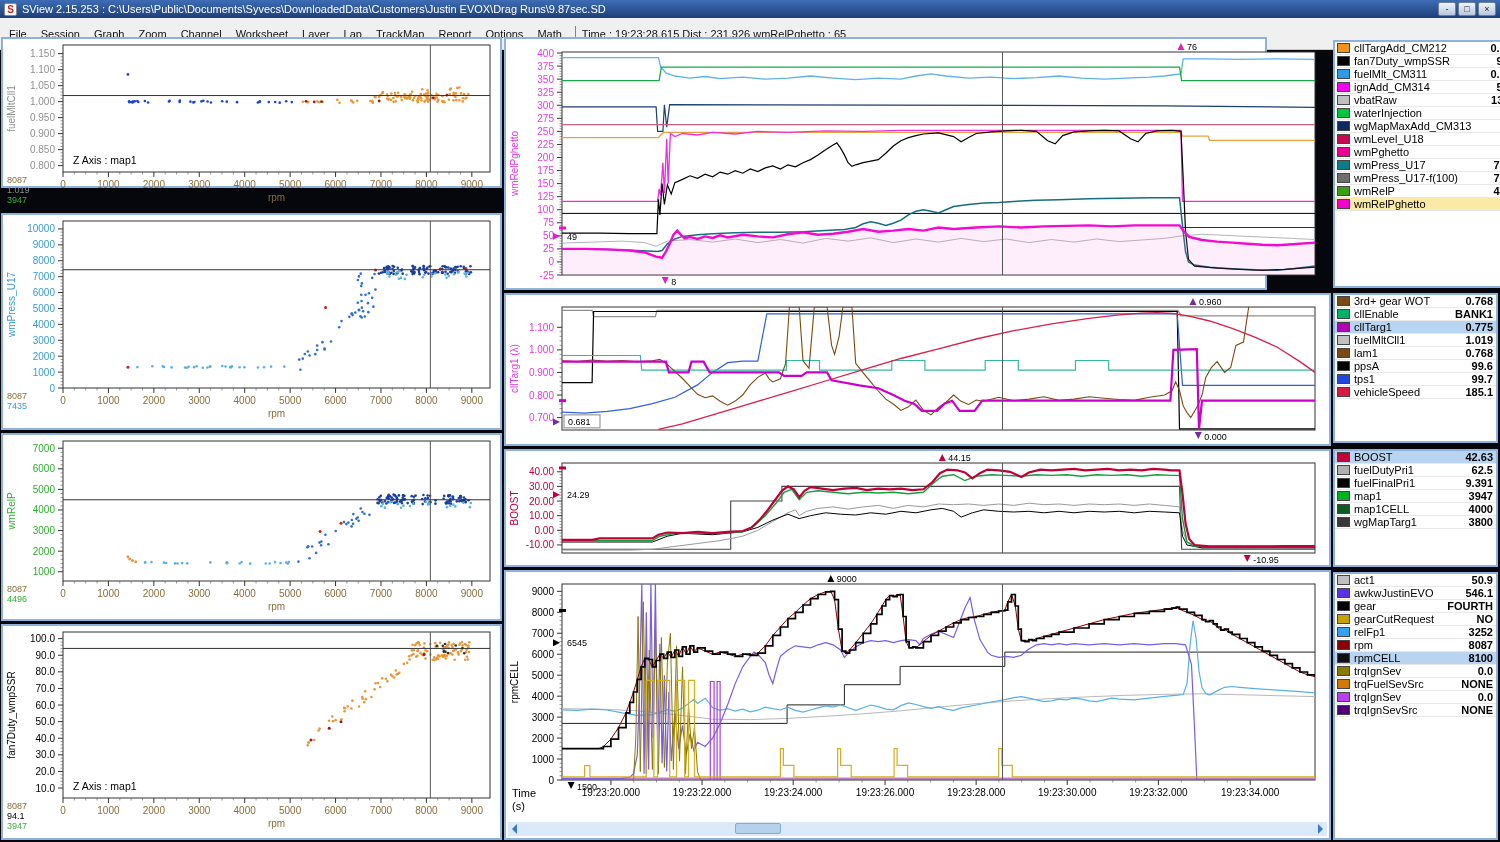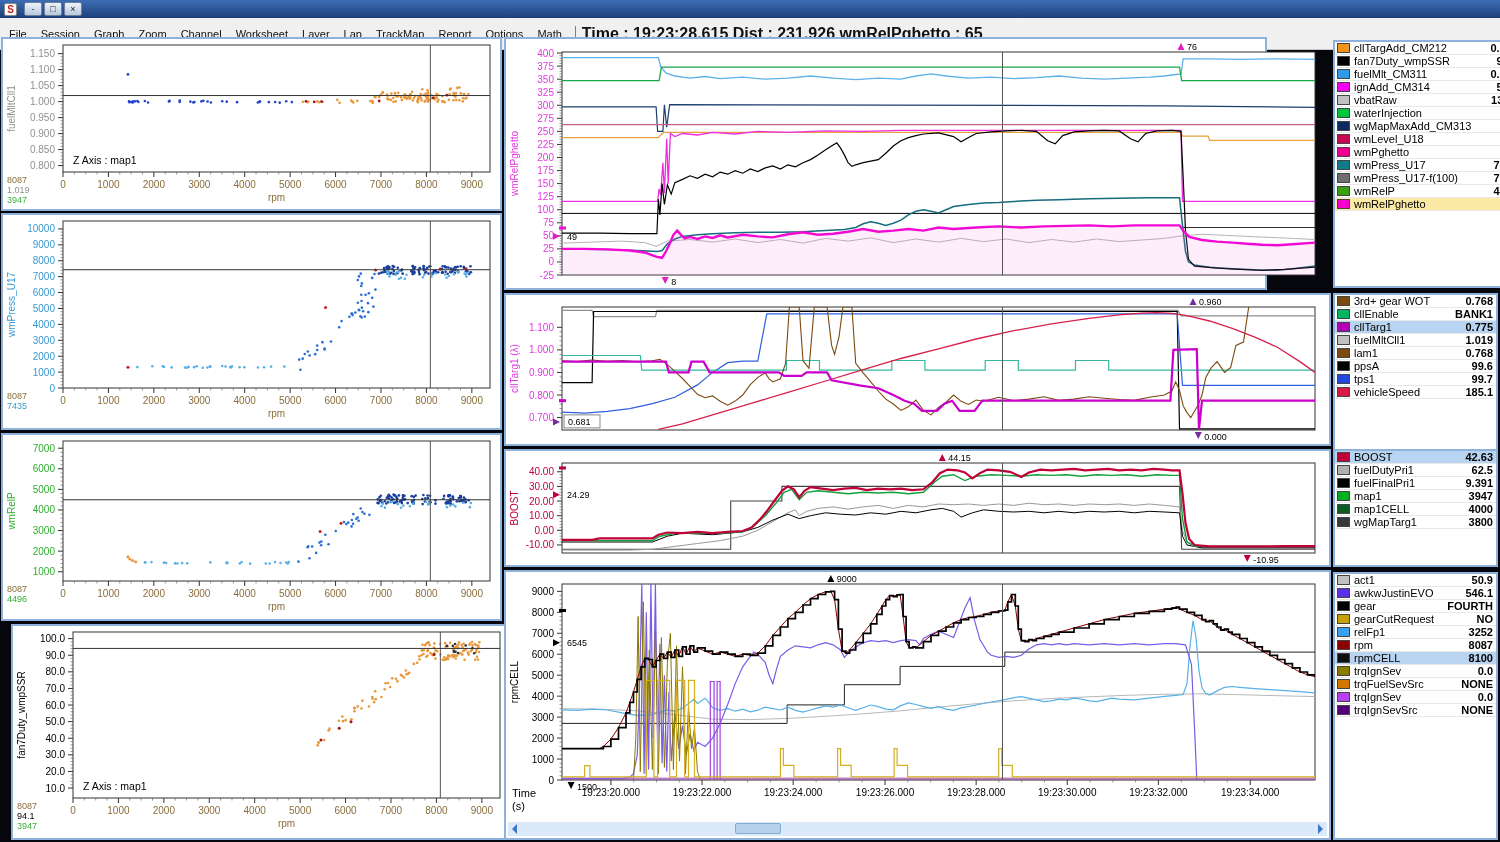--- a/index.html
+++ b/index.html
@@ -11,21 +11,21 @@
     display:flex;align-items:center;padding:0 4px;}
   .appicon{width:13px;height:13px;background:#fff;border:1px solid #888;border-radius:2px;
     color:#c22;font-weight:bold;font-size:10px;line-height:11px;text-align:center;margin-right:5px;}
   .titletext{flex:1;white-space:nowrap;overflow:hidden;}
   .wbtn{width:18px;height:14px;margin-left:2px;background:linear-gradient(#eef3fa,#b9c8dd);
     border:1px solid #6e7f96;border-radius:2px;font-size:9px;line-height:12px;text-align:center;color:#222;}
   .menubar{position:absolute;left:0;top:18px;width:1500px;height:32px;background:#f0f0f0;
     border-bottom:1px solid #c9c9c9;display:flex;align-items:center;font-size:11px;color:#111;padding:0 2px;}
   .mitem{padding:1px 7px;cursor:default;}
   .msep{width:1px;height:15px;background:#808080;margin:0 6px;}
-  .mstatus{font-weight:bold;font-size:16px;white-space:nowrap;}
+  .mstatus{font-weight:normal;font-size:11px;white-space:nowrap;}
   .panel{position:absolute;background:#fff;border:2px solid #8fb2dd;}
   .panel svg{display:block;}
   .panel svg text{font-family:"Liberation Sans",sans-serif;}
   .legend{overflow:hidden;}
   .lrow{display:flex;align-items:center;height:13px;font-size:11px;color:#000;
     border-bottom:1px solid #e8e8e8;padding:0 3px 0 2px;}
   .lrow.selblue{background:#b9d4f1;}
   .lrow.selyellow{background:#fbe9a6;}
   .sw{width:13px;height:10px;border:1px solid #444;margin-right:4px;flex:none;}
   .lname{flex:1;white-space:nowrap;overflow:hidden;}
@@ -39,32 +39,33 @@
   .sthumb{position:absolute;top:1px;height:11px;width:46px;left:27%;
     background:#b7d0ec;border:1px solid #84aad2;border-radius:2px;}
 </style>
 </head>
 <body>
 
 <div id="app">
 
   <div class="titlebar">
     <div class="appicon">S</div>
+    <div class="titletext">SView 2.15.253  :  C:\Users\Public\Documents\Syvecs\DownloadedData\Customers\Justin EVOX\Drag Runs\9.87sec.SD</div>
     <div class="wbtn">-</div>
     <div class="wbtn">□</div>
     <div class="wbtn">×</div>
   </div>
 
   <div class="menubar">
     <span id="menuitems"><span class="mitem"><u>F</u>ile</span><span class="mitem"><u>S</u>ession</span><span class="mitem"><u>G</u>raph</span><span class="mitem"><u>Z</u>oom</span><span class="mitem"><u>C</u>hannel</span><span class="mitem"><u>W</u>orksheet</span><span class="mitem"><u>L</u>ayer</span><span class="mitem"><u>L</u>ap</span><span class="mitem"><u>T</u>rackMap</span><span class="mitem"><u>R</u>eport</span><span class="mitem"><u>O</u>ptions</span><span class="mitem"><u>M</u>ath</span></span>
     <span class="msep"></span>
     <span class="mstatus">Time : 19:23:28.615   Dist : 231.926   wmRelPghetto : 65</span>
   </div>
 
-  <div class="panel" style="left:1px;top:37px;width:501px;height:174px">
+  <div class="panel" style="left:1px;top:37px;width:501px;height:151px">
       <svg width="497" height="169">
         <rect x="60" y="6" width="427" height="127" fill="#ffffff" stroke="#333" stroke-width="1"></rect>
         <defs>
           <clipPath id="clip0">
             <rect x="60" y="6" width="427" height="127"></rect>
           </clipPath>
         </defs>
         <line x1="55" y1="14.637279596977379" x2="60" y2="14.637279596977379" stroke="#333"></line>
         <text x="52" y="18.13727959697738" fill="#909090" font-size="10" text-anchor="end">1.150</text>
         <line x1="57.5" y1="17.8362720403023" x2="60" y2="17.8362720403023" stroke="#555" stroke-width="0.6"></line>
@@ -929,21 +930,21 @@
           <circle cx="425.08982847771614" cy="69.53644975940423" r="1.3" fill="#58b0e8"></circle>
           <circle cx="317.1085106382979" cy="96.38235294117646" r="1.5" fill="#cc2020"></circle>
           <circle cx="338.00425531914897" cy="88.14705882352942" r="1.5" fill="#cc2020"></circle>
         </g>
         <line x1="427.3562765957447" y1="6" x2="427.3562765957447" y2="146" stroke="#555" stroke-width="1"></line>
         <line x1="60" y1="64.75882352941176" x2="487" y2="64.75882352941176" stroke="#333" stroke-width="1"></line>
         <text x="4" y="157" fill="#8a6d3b" font-size="9" text-anchor="start">8087</text>
         <text x="4" y="167" fill="#2fae2f" font-size="9" text-anchor="start">4496</text>
       </svg>
     </div>
-  <div class="panel" style="left:11px;top:624px;width:501px;height:216px">
+  <div class="panel" style="left:1px;top:624px;width:501px;height:216px">
       <svg width="497" height="212">
         <rect x="60" y="6" width="427" height="166" fill="#ffffff" stroke="#333" stroke-width="1"></rect>
         <defs>
           <clipPath id="clip3">
             <rect x="60" y="6" width="427" height="166"></rect>
           </clipPath>
         </defs>
         <line x1="55" y1="12.640000000000015" x2="60" y2="12.640000000000015" stroke="#333"></line>
         <text x="52" y="16.140000000000015" fill="#000000" font-size="10" text-anchor="end">100.0</text>
         <line x1="57.5" y1="15.960000000000013" x2="60" y2="15.960000000000013" stroke="#555" stroke-width="0.6"></line>
@@ -1646,21 +1647,21 @@
         <span class="sw" style="background: rgb(58, 160, 16);"></span>
         <span class="lname">wmRelP</span>
         <span class="lval">4496</span>
       </div>
       <div class="lrow selyellow">
         <span class="sw" style="background: rgb(244, 0, 208);"></span>
         <span class="lname">wmRelPghetto</span>
         <span class="lval">65</span>
       </div>
     </div>
-  <div class="panel legend" id="leg1" style="left:1333px;top:293px;width:165px;height:182px">
+  <div class="panel legend" id="leg1" style="left:1333px;top:293px;width:165px;height:150px">
       <div class="lrow">
         <span class="sw" style="background: rgb(122, 74, 16);"></span>
         <span class="lname">3rd+ gear WOT</span>
         <span class="lval">0.768</span>
       </div>
       <div class="lrow">
         <span class="sw" style="background: rgb(0, 180, 100);"></span>
         <span class="lname">cllEnable</span>
         <span class="lval">BANK1</span>
       </div>

